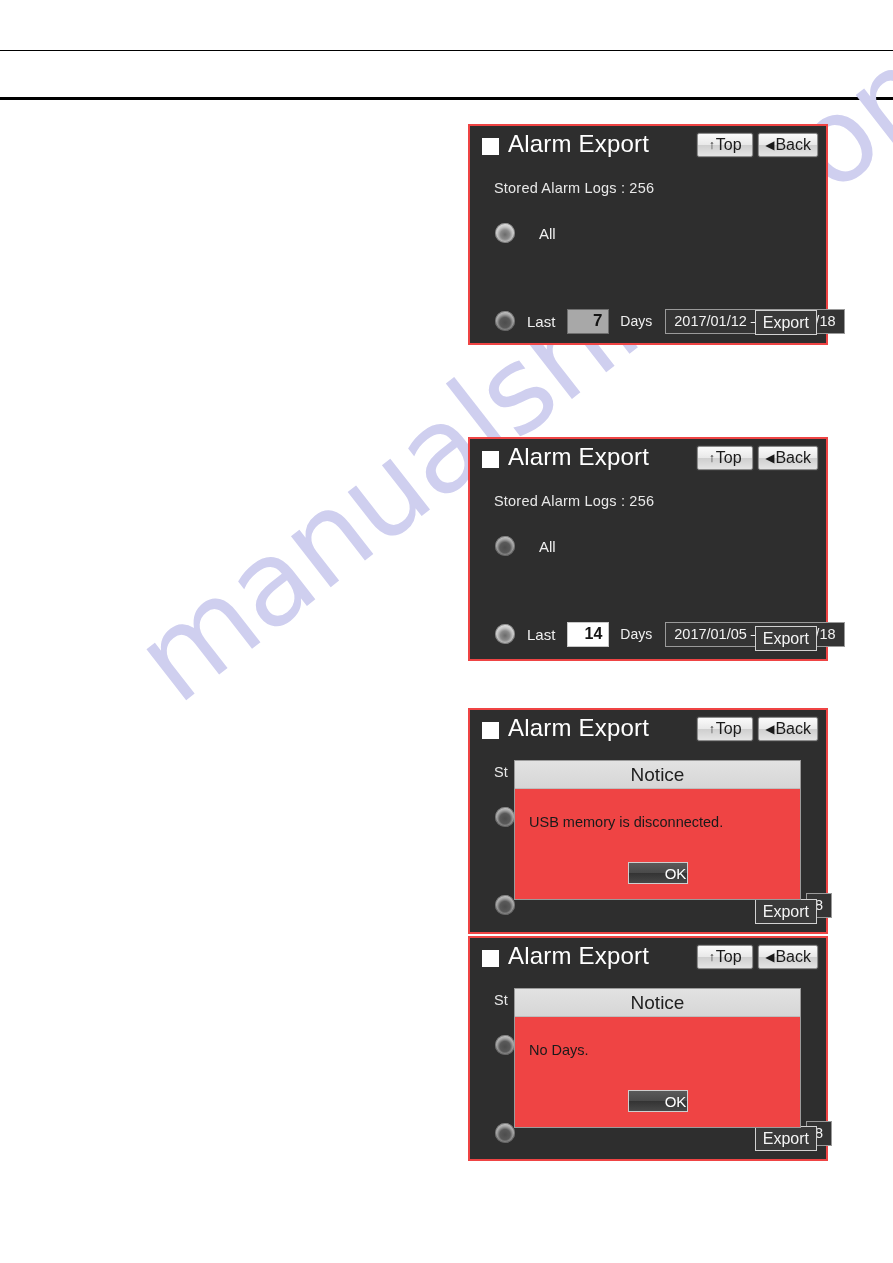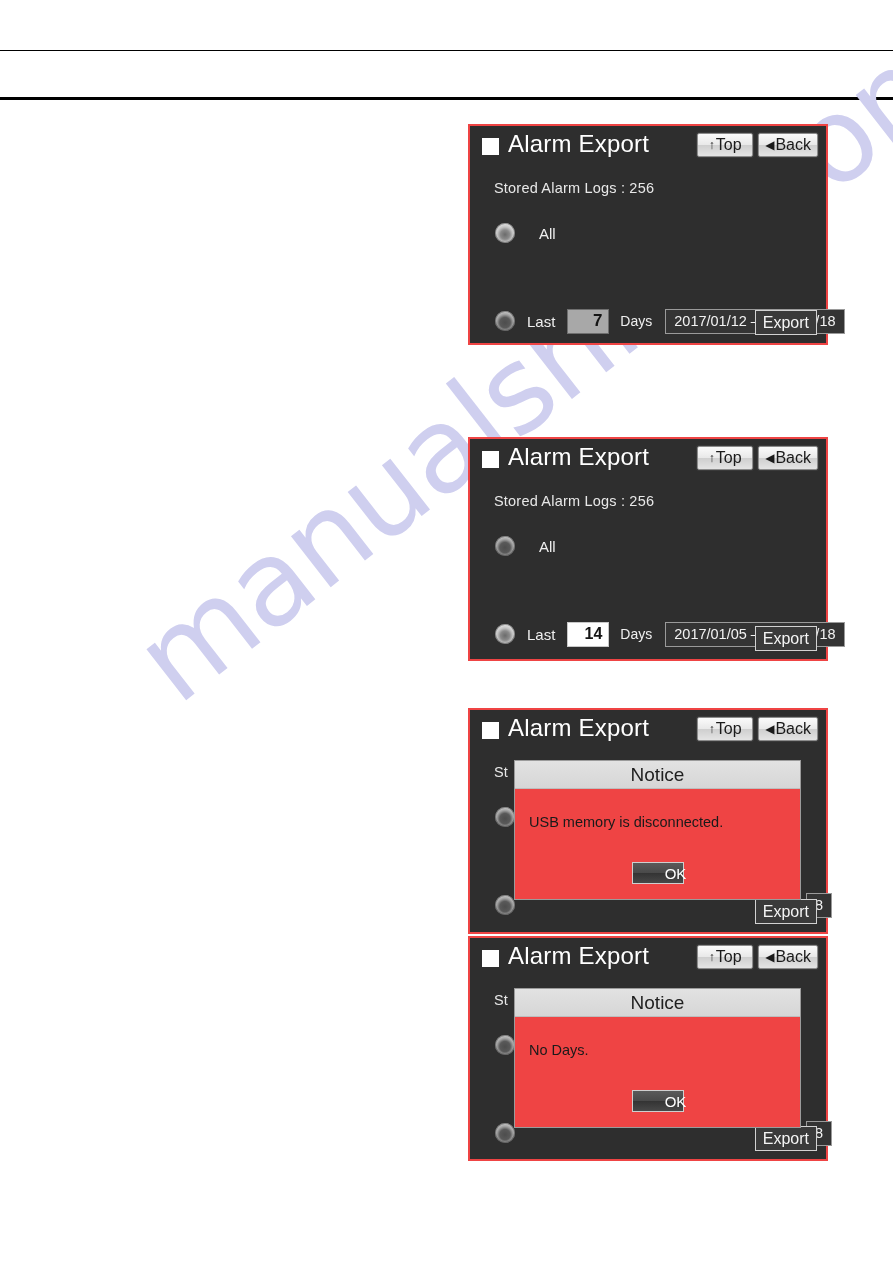--- a/index.html
+++ b/index.html
@@ -239,21 +239,21 @@
     left: 14px;
     top: 53px;
     font-size: 14.5px;
     color: #1a1a1a;
   }
   .dialog-ok {
     position: absolute;
     left: 50%;
     transform: translateX(-50%);
     bottom: 15px;
-    width: 52px;
+    width: 60px;
     height: 22px;
     display: flex;
     align-items: center;
     justify-content: center;
     font-size: 15px;
     color: #ffffff;
     background: linear-gradient(to bottom, #5a5a5a 0%, #4a4a4a 48%, #343434 52%, #484848 100%);
     border: 1px solid #cfcfcf;
     box-sizing: border-box;
     padding-left: 36px;

